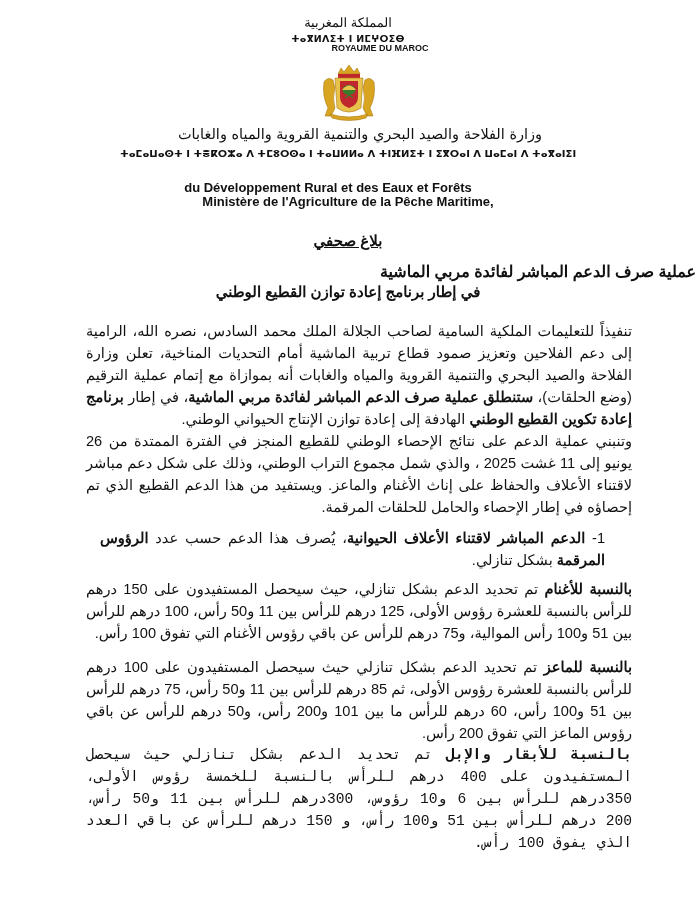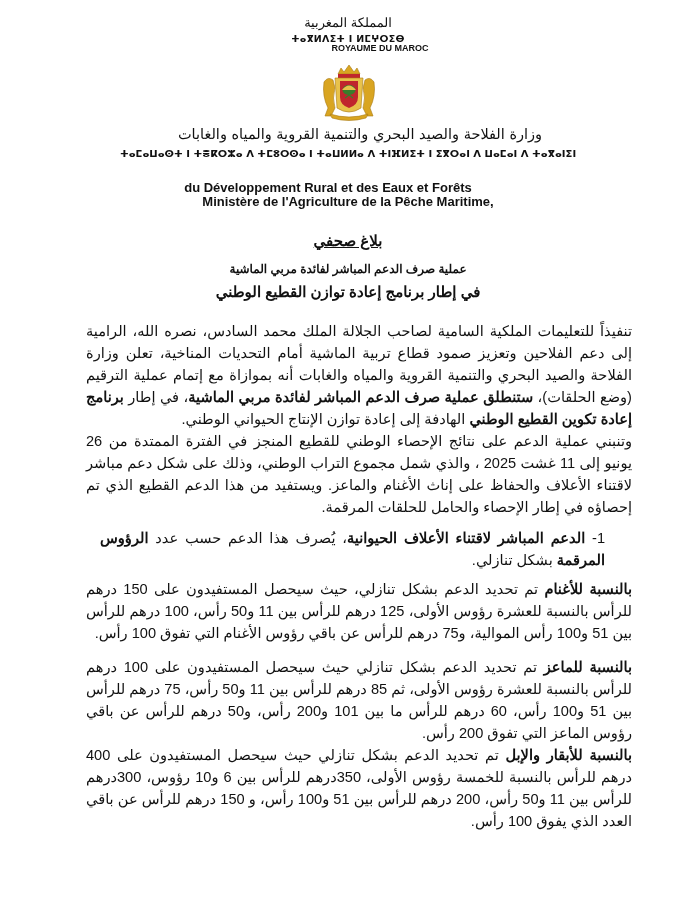--- a/index.html
+++ b/index.html
@@ -7,29 +7,29 @@
     .header { position:absolute; left:0; top:0; width:696px; text-align:center; }
     .kingdom-ar { position:absolute; top:15px; width:696px; text-align:center; font-size:13px; font-weight:normal; direction:rtl; }
     .kingdom-tf { position:absolute; top:33px; width:696px; text-align:center; font-size:9.5px; font-weight:bold; letter-spacing:0.3px; font-family:"DejaVu Sans", sans-serif; }
     .kingdom-fr { position:absolute; top:43px; width:696px; text-align:center; font-size:9px; font-weight:bold; font-family:"Liberation Sans", sans-serif;margin-left:32px; }
     .coat { position:absolute; left:318px; top:60px; width:62px; height:62px; }
     .ministry-ar { position:absolute; top:126px; width:696px; text-align:center; font-size:14.5px; direction:rtl; font-family:"DejaVu Serif", serif;padding-left:12px; }
     .ministry-tf { position:absolute; top:148px; width:696px; text-align:center; font-size:10px; font-weight:bold; font-family:"DejaVu Sans", sans-serif; }
     .ministry-fr1 { position:absolute; top:163px; width:696px; text-align:center; font-size:13px; font-weight:bold;margin-top:31px; }
     .ministry-fr2 { position:absolute; top:180px; width:624px; text-align:center; font-size:13px; font-weight:bold;margin-left:16px; }
     .press-title { position:absolute; top:232px; width:696px; text-align:center; font-size:15px; font-weight:bold; text-decoration:underline; direction:rtl; }
-    .subtitle1 { position:absolute; top:262px; width:696px; text-align:center; font-size:12px; font-weight:bold; direction:rtl; }
+    .subtitle1 { position:absolute; top:262px; width:696px; font-size:16px; font-weight:bold; direction:rtl; }
     .subtitle2 { position:absolute; top:283px; width:696px; text-align:center; font-size:15px; font-weight:bold; direction:rtl; }
     .body { position:absolute; left:86px; width:546px; direction:rtl; text-align:justify; text-align-last:right; font-size:14.6px; line-height:22px; }
     .p1 { top:320px; }
     .p2 { top:430px; }
     .item1 { position:absolute; top:527px; left:100px; width:505px; direction:rtl; text-align:justify; text-align-last:right; font-size:14.6px; line-height:22px; }
     .p3 { top:578px; }
     .p4 { top:656px; }
-    .p5 { top:744px; }
+    .p5 { top:744px;font-family:Liberation Mono, monospace; }
     b { font-weight:bold; }
   </style>
 </head>
 <body>
 
 <div class="header">
   <div class="kingdom-ar">المملكة المغربية</div>
   <div class="kingdom-tf">ⵜⴰⴳⵍⴷⵉⵜ ⵏ ⵍⵎⵖⵔⵉⴱ</div>
   <div class="kingdom-fr">ROYAUME DU MAROC</div>
 

